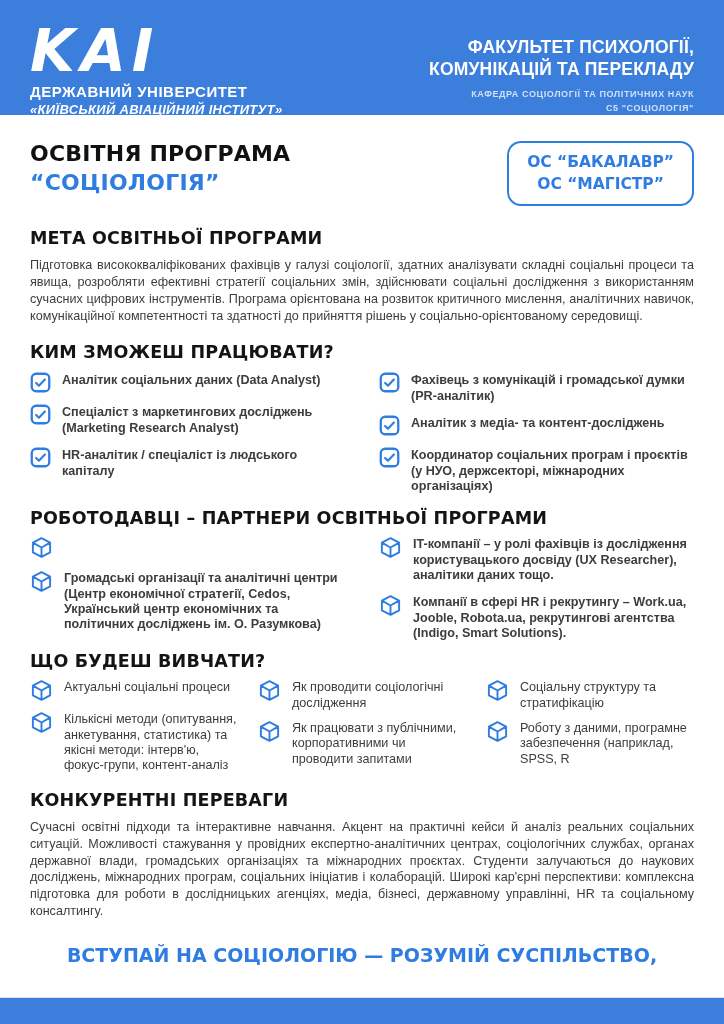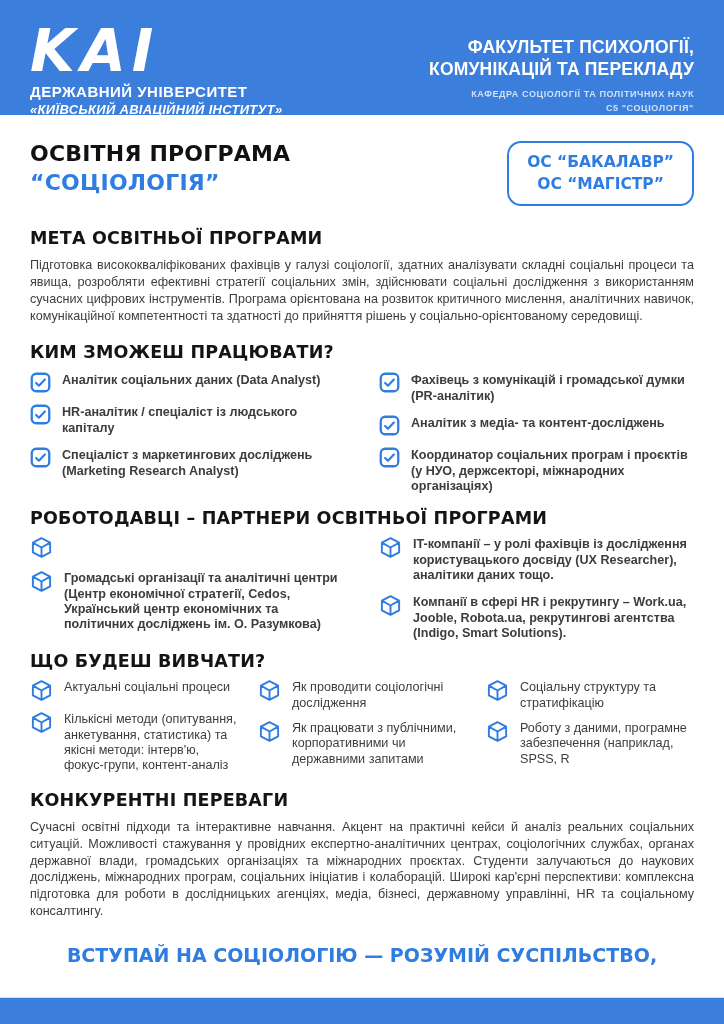--- a/index.html
+++ b/index.html
@@ -113,30 +113,30 @@
             </span>
           <span class="txt">Аналітик соціальних даних (Data Analyst)</span>
         </div>
         <div class="item">
           <span class="icon-box">
               <svg viewBox="0 0 24 24">
                 <rect x="2" y="2" width="20" height="20" rx="5" fill="none" stroke="#2f7de1" stroke-width="2.6"></rect>
                 <path d="M7 12.5l3.2 3.2L17 8.5" fill="none" stroke="#2f7de1" stroke-width="2.4" stroke-linecap="round" stroke-linejoin="round"></path>
               </svg>
             </span>
+          <span class="txt">Спеціаліст з маркетингових досліджень (Marketing Research Analyst)</span>
+        </div>
+        <div class="item">
+          <span class="icon-box">
+              <svg viewBox="0 0 24 24">
+                <rect x="2" y="2" width="20" height="20" rx="5" fill="none" stroke="#2f7de1" stroke-width="2.6"></rect>
+                <path d="M7 12.5l3.2 3.2L17 8.5" fill="none" stroke="#2f7de1" stroke-width="2.4" stroke-linecap="round" stroke-linejoin="round"></path>
+              </svg>
+            </span>
           <span class="txt">HR-аналітик / спеціаліст із людського капіталу</span>
-        </div>
-        <div class="item">
-          <span class="icon-box">
-              <svg viewBox="0 0 24 24">
-                <rect x="2" y="2" width="20" height="20" rx="5" fill="none" stroke="#2f7de1" stroke-width="2.6"></rect>
-                <path d="M7 12.5l3.2 3.2L17 8.5" fill="none" stroke="#2f7de1" stroke-width="2.4" stroke-linecap="round" stroke-linejoin="round"></path>
-              </svg>
-            </span>
-          <span class="txt">Спеціаліст з маркетингових досліджень (Marketing Research Analyst)</span>
         </div>
       </div>
       <div class="col">
         <div class="item">
           <span class="icon-box">
               <svg viewBox="0 0 24 24">
                 <rect x="2" y="2" width="20" height="20" rx="5" fill="none" stroke="#2f7de1" stroke-width="2.6"></rect>
                 <path d="M7 12.5l3.2 3.2L17 8.5" fill="none" stroke="#2f7de1" stroke-width="2.4" stroke-linecap="round" stroke-linejoin="round"></path>
               </svg>
             </span>
@@ -234,21 +234,21 @@
               </svg>
             </span>
           <span class="txt">Як проводити соціологічні дослідження</span>
         </div>
         <div class="item">
           <span class="cube-box">
               <svg viewBox="0 0 24 24">
                 <path d="M12 2.2 21 7v10l-9 4.8L3 17V7z M3 7l9 5 9-5 M12 12v9.8" fill="none" stroke="#2f7de1" stroke-width="2" stroke-linejoin="round" stroke-linecap="round"></path>
               </svg>
             </span>
-          <span class="txt">Як працювати з публічними, корпоративними чи державними запитами</span>
+          <span class="txt">Як працювати з публічними, корпоративними чи проводити запитами</span>
         </div>
       </div>
       <div class="col">
         <div class="item">
           <span class="cube-box">
               <svg viewBox="0 0 24 24">
                 <path d="M12 2.2 21 7v10l-9 4.8L3 17V7z M3 7l9 5 9-5 M12 12v9.8" fill="none" stroke="#2f7de1" stroke-width="2" stroke-linejoin="round" stroke-linecap="round"></path>
               </svg>
             </span>
           <span class="txt">Соціальну структуру та стратифікацію</span>

